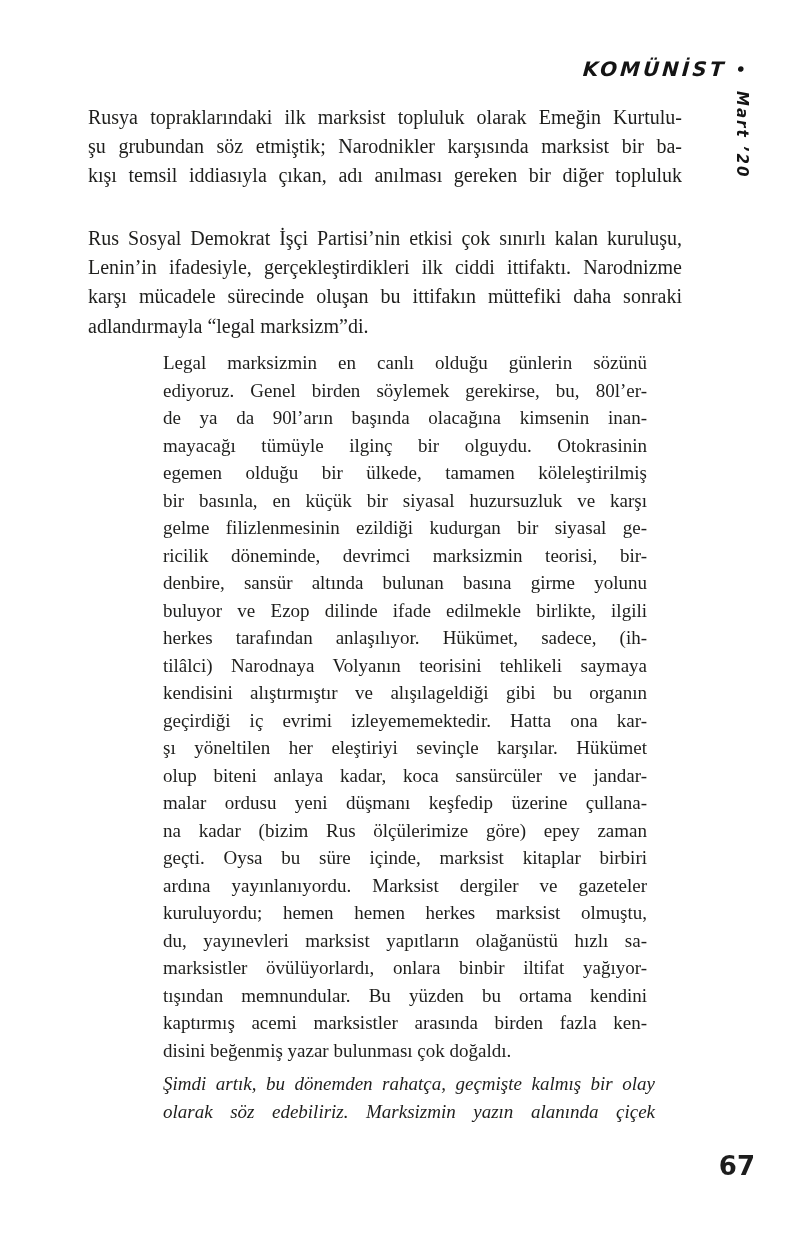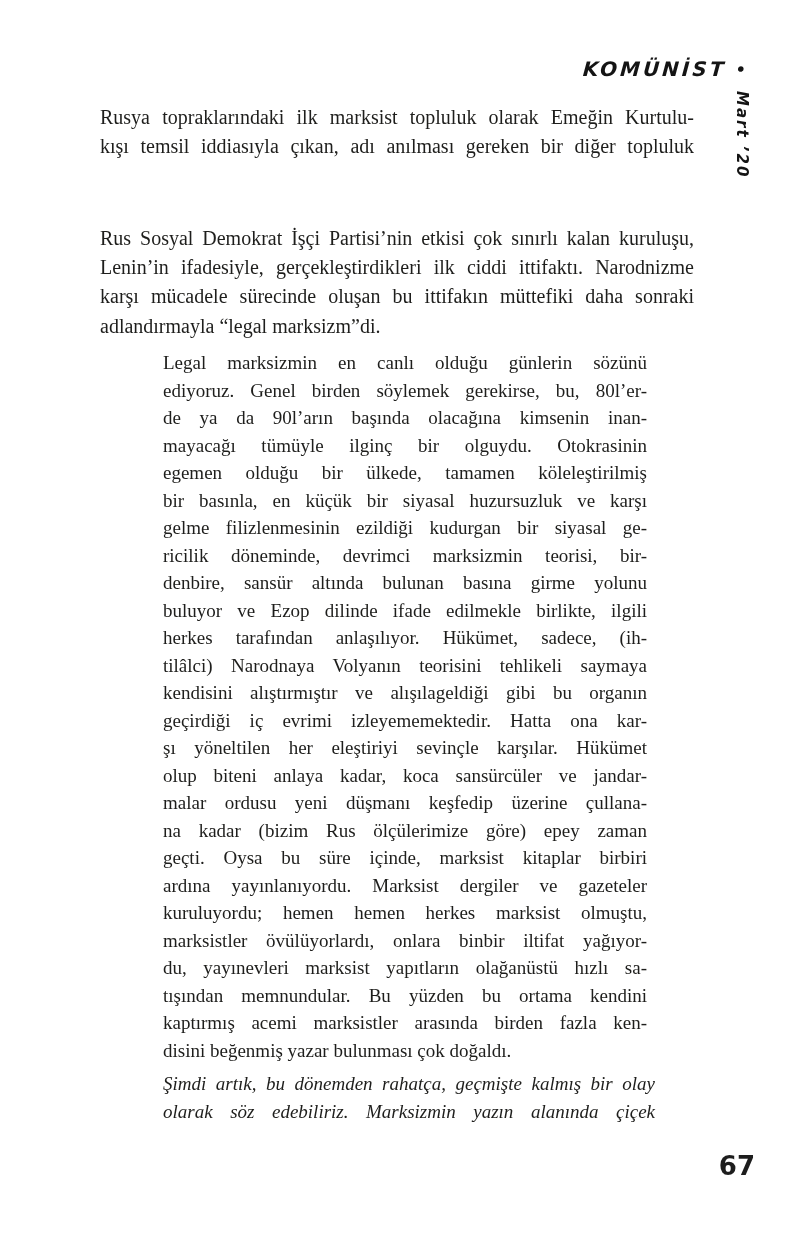--- a/index.html
+++ b/index.html
@@ -51,21 +51,21 @@
     font-weight: bold;
     font-size: 15px;
     letter-spacing: 2px;
     color: #141414;
     white-space: nowrap;
   }
 
   
   .para {
     position: absolute;
-    left: 100px;
+    left: 88px;
     width: 594px;
     font-size: 20px;
     line-height: 29.2px;
     color: #1e1e1c;
   }
   .p1 { top: 103px; }
   .p2 { top: 224px; }
 
   .quote {
     position: absolute;
@@ -108,20 +108,21 @@
   <header class="running-head">
     <span class="journal">KOMÜNİST</span>
     <span class="bullet">•</span>
   </header>
 
   <div class="issue-date">Mart ’20</div>
 
   <main>
     <div class="para p1">
         <div class="tline">Rusya topraklarındaki ilk marksist topluluk olarak Emeğin Kurtulu-</div>
+        <div class="tline">şu grubundan söz etmiştik; Narodnikler karşısında marksist bir ba-</div>
         <div class="tline">kışı temsil iddiasıyla çıkan, adı anılması gereken bir diğer topluluk</div>
       </div>
 
     <div class="para p2">
         <div class="tline">Rus Sosyal Demokrat İşçi Partisi’nin etkisi çok sınırlı kalan kuruluşu,</div>
         <div class="tline">Lenin’in ifadesiyle, gerçekleştirdikleri ilk ciddi ittifaktı. Narodnizme</div>
         <div class="tline">karşı mücadele sürecinde oluşan bu ittifakın müttefiki daha sonraki</div>
         <div class="tline tline-last">adlandırmayla “legal marksizm”di.</div>
       </div>
 
@@ -140,22 +141,22 @@
         <div class="tline">tilâlci) Narodnaya Volyanın teorisini tehlikeli saymaya</div>
         <div class="tline">kendisini alıştırmıştır ve alışılageldiği gibi bu organın</div>
         <div class="tline">geçirdiği iç evrimi izleyememektedir. Hatta ona kar-</div>
         <div class="tline">şı yöneltilen her eleştiriyi sevinçle karşılar. Hükümet</div>
         <div class="tline">olup biteni anlaya kadar, koca sansürcüler ve jandar-</div>
         <div class="tline">malar ordusu yeni düşmanı keşfedip üzerine çullana-</div>
         <div class="tline">na kadar (bizim Rus ölçülerimize göre) epey zaman</div>
         <div class="tline">geçti. Oysa bu süre içinde, marksist kitaplar birbiri</div>
         <div class="tline">ardına yayınlanıyordu. Marksist dergiler ve gazeteler</div>
         <div class="tline">kuruluyordu; hemen hemen herkes marksist olmuştu,</div>
+        <div class="tline">du, yayınevleri marksist yapıtların olağanüstü hızlı sa-</div>
         <div class="tline">marksistler övülüyorlardı, onlara binbir iltifat yağıyor-</div>
-        <div class="tline">du, yayınevleri marksist yapıtların olağanüstü hızlı sa-</div>
         <div class="tline">tışından memnundular. Bu yüzden bu ortama kendini</div>
         <div class="tline">kaptırmış acemi marksistler arasında birden fazla ken-</div>
         <div class="tline tline-last">disini beğenmiş yazar bulunması çok doğaldı.</div>
       </div>
 
     <div class="quote q2">
         <div class="tline">Şimdi artık, bu dönemden rahatça, geçmişte kalmış bir olay</div>
         <div class="tline">olarak söz edebiliriz. Marksizmin yazın alanında çiçek</div>
       </div>
   </main>

